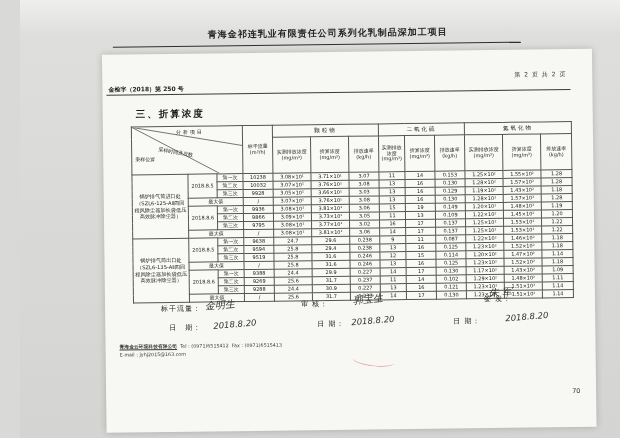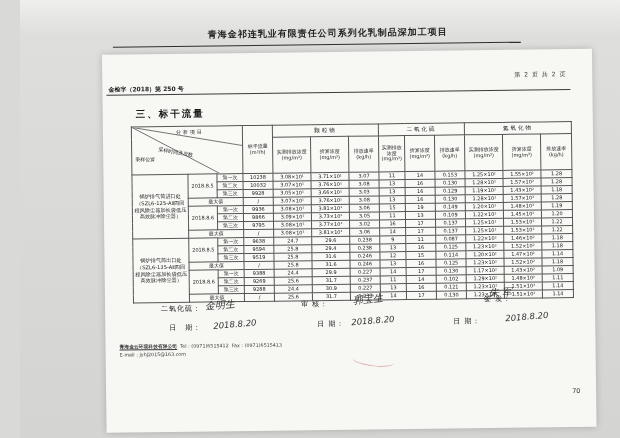--- a/index.html
+++ b/index.html
@@ -39,21 +39,21 @@
 <div class="scan">
  <div class="sheet">
 
   <div class="doc-title">青海金祁连乳业有限责任公司系列化乳制品深加工项目</div>
   <div class="doc-title-line"></div>
 
   <div class="page">
     <div class="page-indicator">第 2 页 共 2 页</div>
     <div class="report-no">金检字（2018）第 250 号</div>
     <div class="rule"></div>
-    <div class="section-title">三、标干流量</div>
+    <div class="section-title">三、折算浓度</div>
 
     <table class="results">
       <colgroup>
         <col style="width:56px">
             <col style="width:29px">
             <col style="width:26px">
             <col style="width:30px">
         <col style="width:38px">
             <col style="width:38px">
             <col style="width:30px">
@@ -303,21 +303,21 @@
               <td>14</td>
               <td>17</td>
               <td>0.130</td>
               <td>1.23×10²</td>
               <td>1.51×10²</td>
               <td>1.14</td>
             </tr>
       </tbody>
     </table>
 
-    <span class="sig-label" style="left:56px;top:250px;">二氧化硫：</span>
+    <span class="sig-label" style="left:56px;top:250px;">标干流量：</span>
     <span class="hand" style="left:100px;top:245px;">金明生</span>
     <span class="sig-label" style="left:64px;top:269px;">日　期：</span>
     <span class="hand small" style="left:108px;top:266px;">2018.8.20</span>
 
     <span class="sig-label" style="left:196px;top:247px;">审 核：</span>
     <span class="hand" style="left:248px;top:241px;">郭宝生</span>
     <span class="sig-label" style="left:212px;top:267px;">日 期：</span>
     <span class="hand small" style="left:246px;top:264px;">2018.8.20</span>
 
     <span class="sig-label" style="left:348px;top:244px;padding-left:31px;">签 发：</span>

